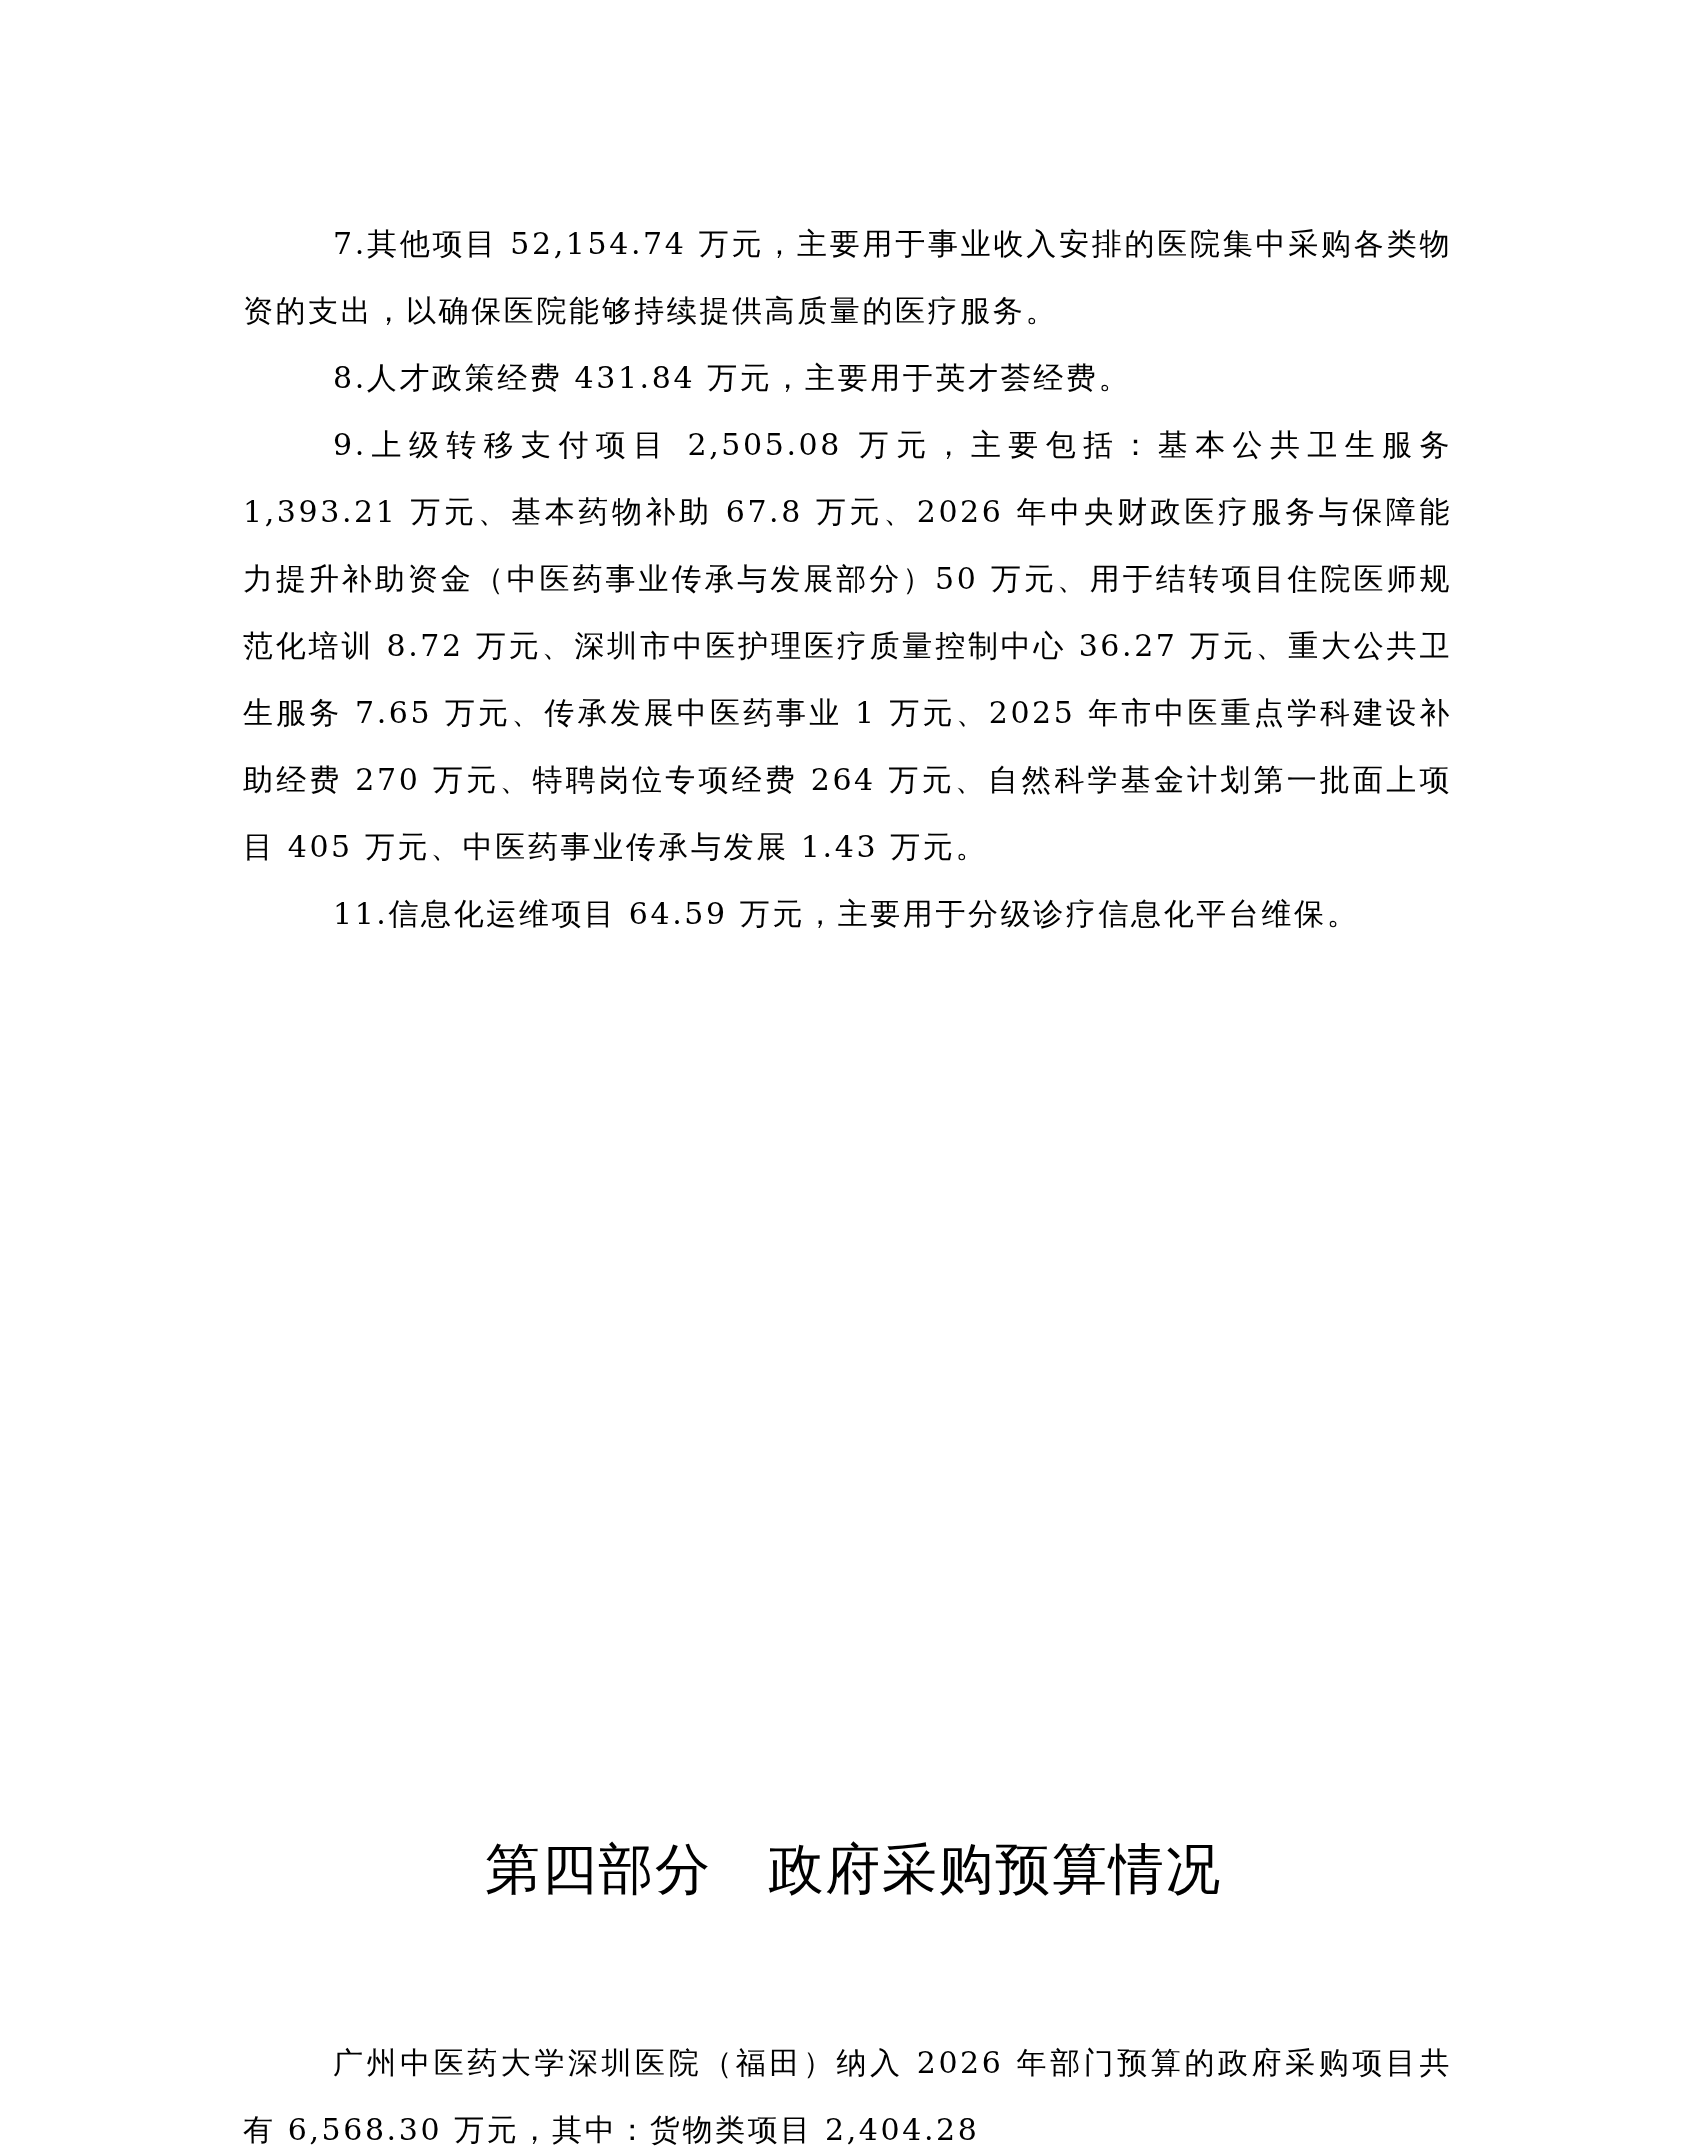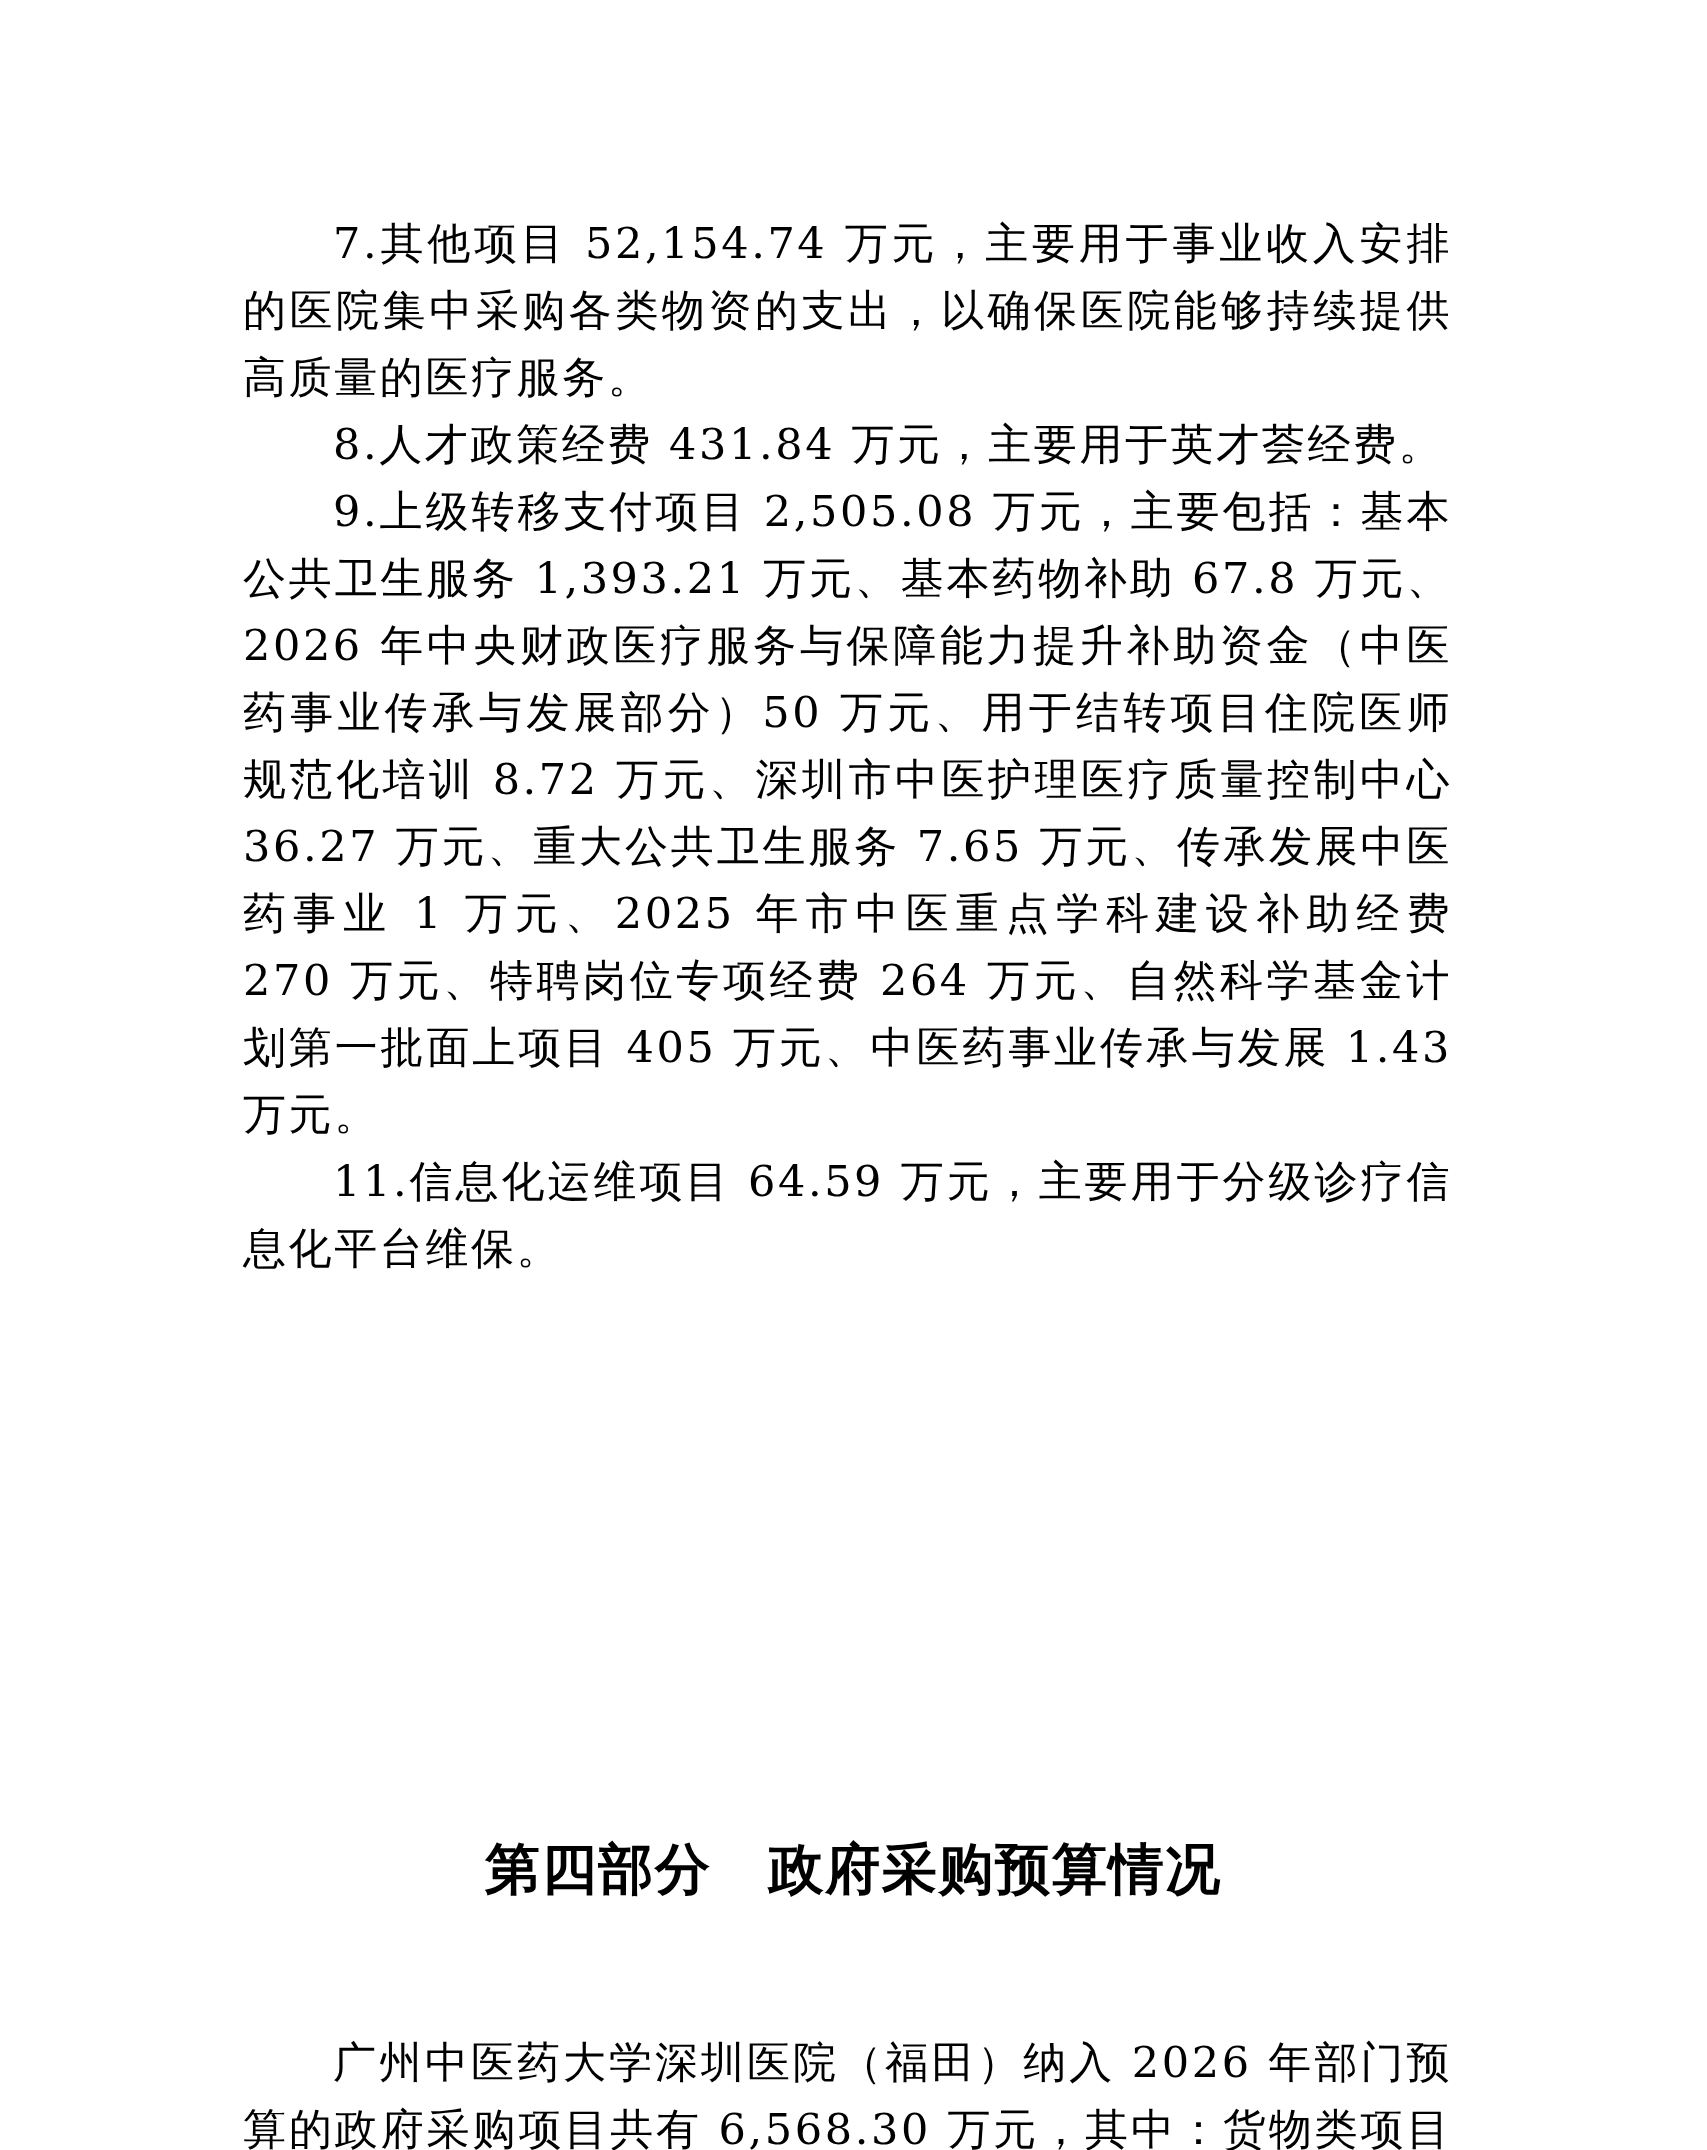--- a/index.html
+++ b/index.html
@@ -1,23 +1,23 @@
 <!DOCTYPE html>
 <html style="font-size:6.9px"><head>
 <meta charset="utf-8">
 <style>
   html, body { margin: 0; padding: 0; background: #ffffff; }
   body { width: 1707px; height: 2414px; position: relative; overflow: hidden;
          font-family: "DejaVu Serif", "Liberation Serif", serif; color: #000; }
   .page { position: absolute; left: 243px; top: 210px; width: 1209px; }
-  .para { font-size: 43px; line-height: 67px; text-align: justify;
+  .para { font-size: 30px; line-height: 67px; text-align: justify;
           text-align-last: left; margin: 0 0 0 0; letter-spacing: 2.6px; }
   .indent { text-indent: 90px; }
   .heading { position: absolute; left: 0; width: 1707px; top: 1833px; text-align: center;
-             font-family: "DejaVu Sans", "Liberation Sans", sans-serif; font-weight: bold;
+             font-family: "DejaVu Sans", "Liberation Sans", sans-serif; font-weight: normal;
              font-size: 55px; letter-spacing: 1.7px; white-space: pre; }
   .page2 { position: absolute; left: 243px; top: 2029px; width: 1209px; }
 </style>
 </head>
 <body>
 
 <div class="page">
   <p class="para indent">7.其他项目 52,154.74 万元，主要用于事业收入安排的医院集中采购各类物资的支出，以确保医院能够持续提供高质量的医疗服务。</p>
   <p class="para indent">8.人才政策经费 431.84 万元，主要用于英才荟经费。</p>
   <p class="para indent">9.上级转移支付项目 2,505.08 万元，主要包括：基本公共卫生服务 1,393.21 万元、基本药物补助 67.8 万元、2026 年中央财政医疗服务与保障能力提升补助资金（中医药事业传承与发展部分）50 万元、用于结转项目住院医师规范化培训 8.72 万元、深圳市中医护理医疗质量控制中心 36.27 万元、重大公共卫生服务 7.65 万元、传承发展中医药事业 1 万元、2025 年市中医重点学科建设补助经费 270 万元、特聘岗位专项经费 264 万元、自然科学基金计划第一批面上项目 405 万元、中医药事业传承与发展 1.43 万元。</p>

